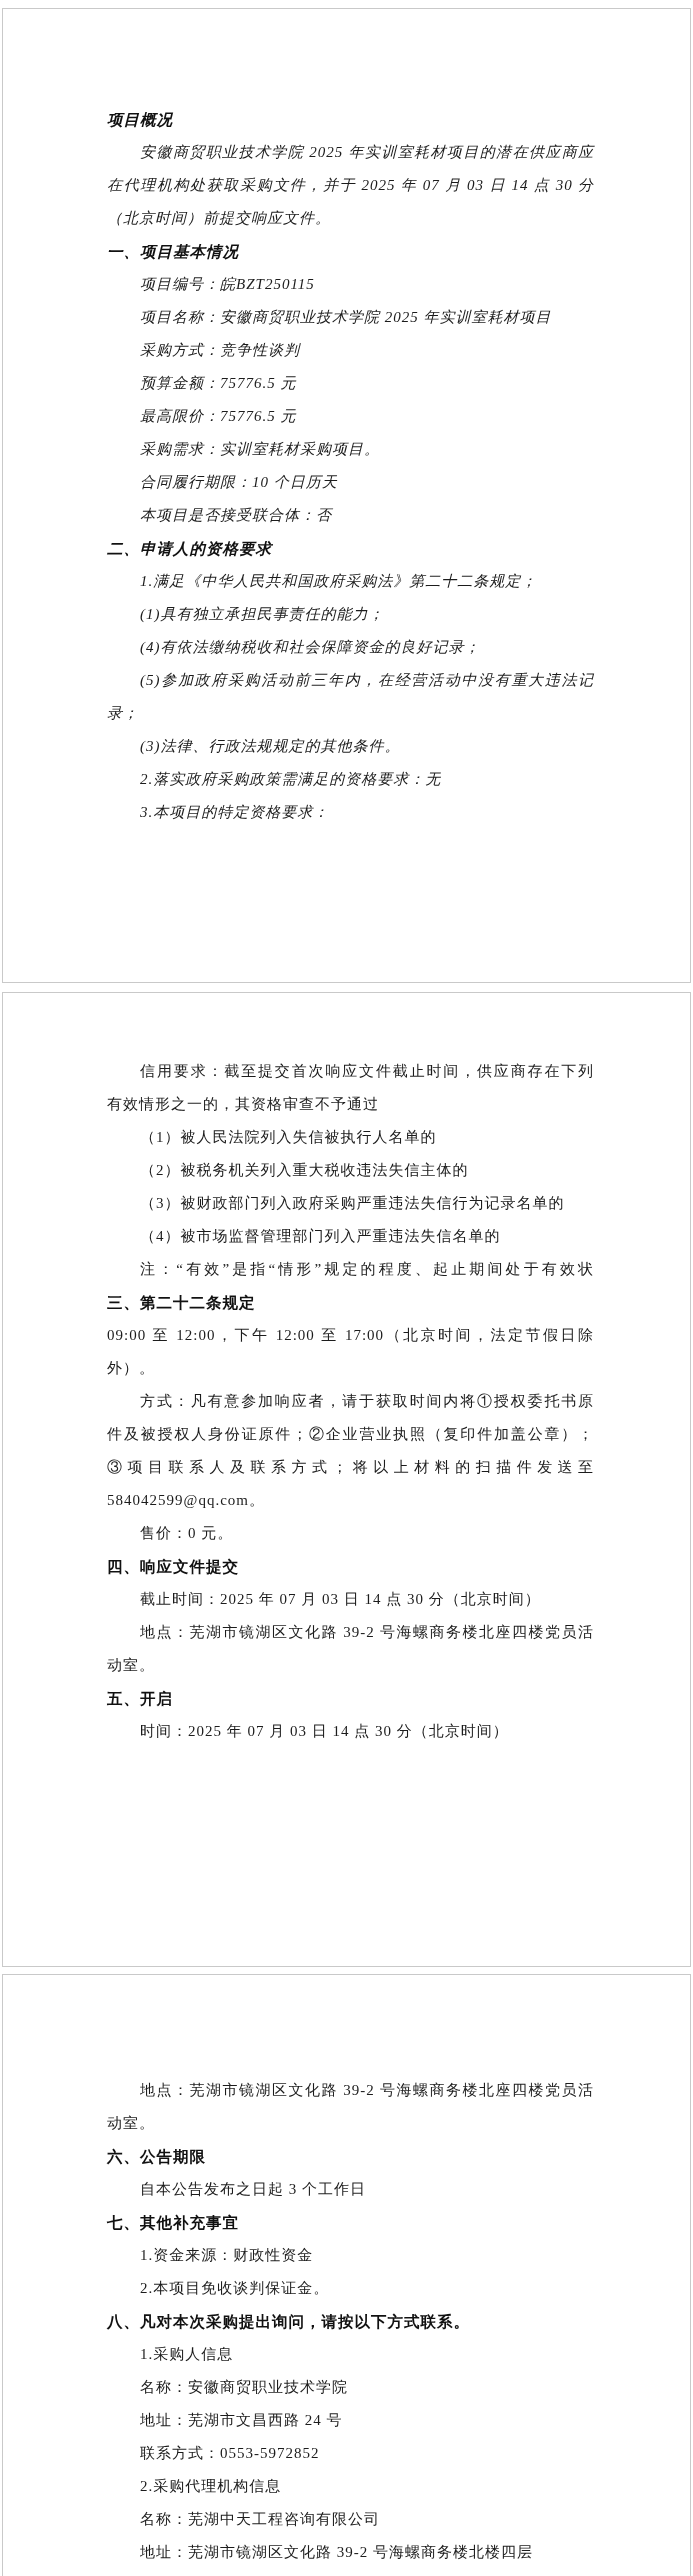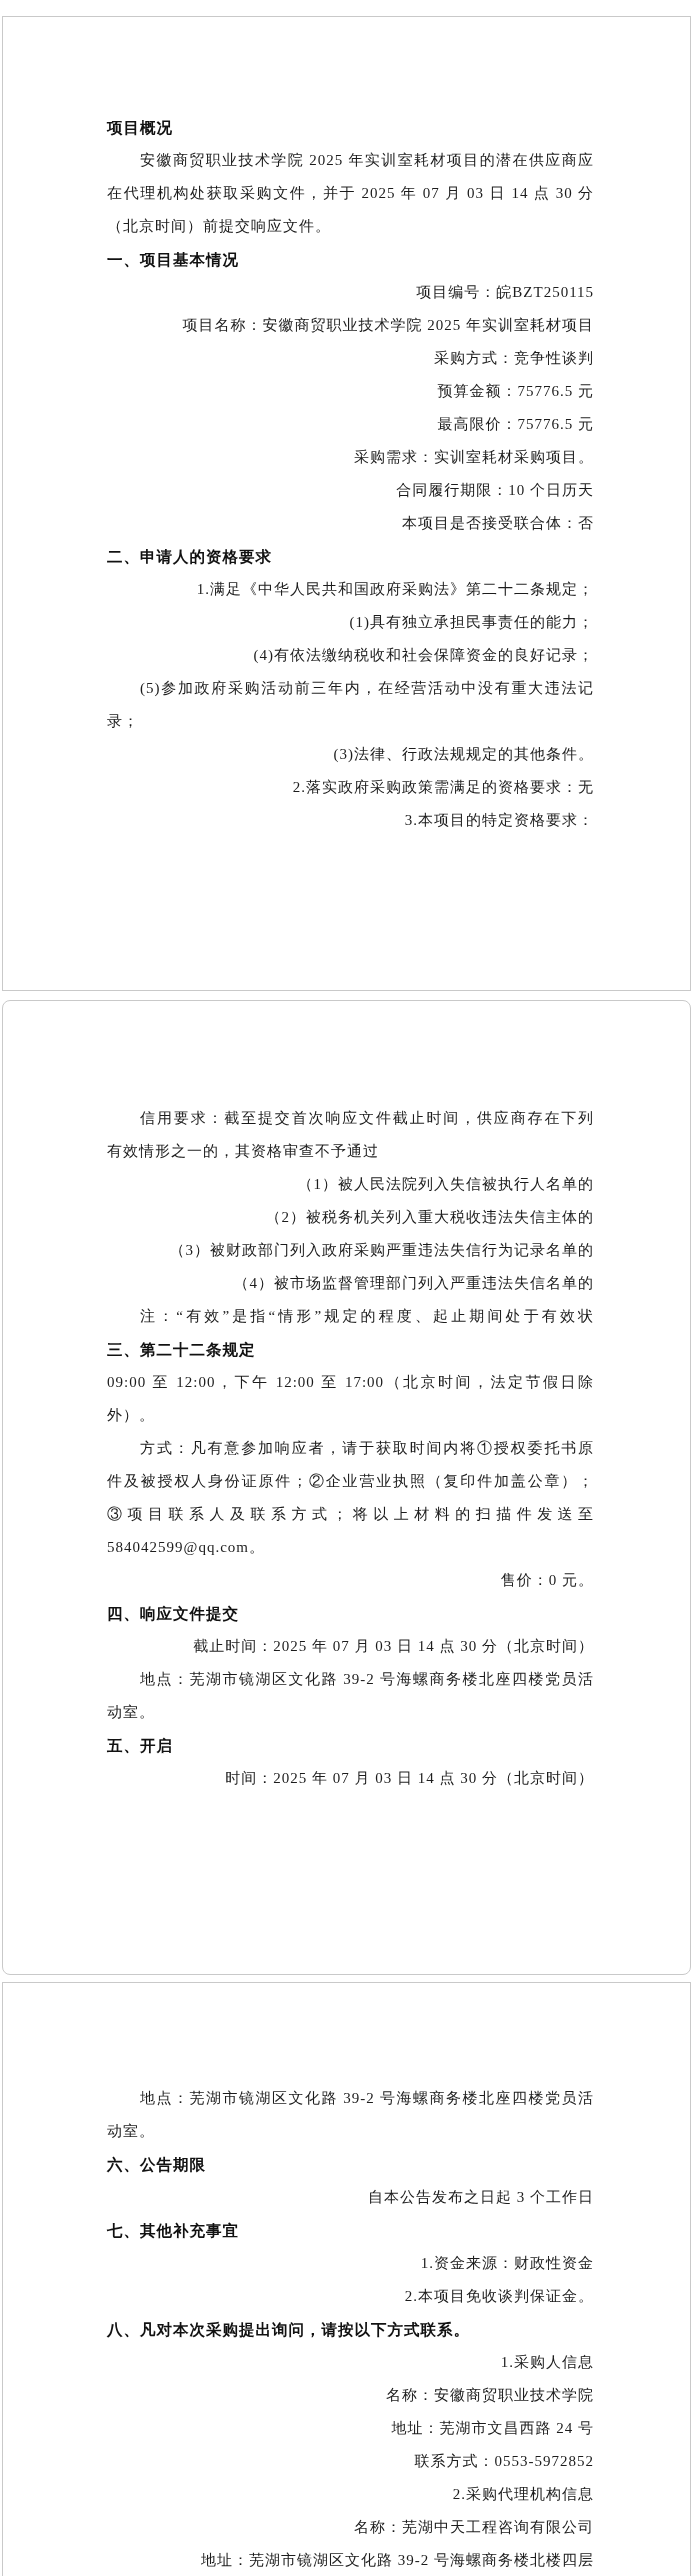--- a/index.html
+++ b/index.html
@@ -20,41 +20,41 @@
     box-sizing: border-box;
     width: 689px;
     height: 975px;
     margin-left: 2.1px;
     background: #ffffff;
     border: 0.5px solid #c9c9c9;
     padding-left: 104px;
     padding-right: 97px;
     overflow: hidden;
   }
-  .page-1 { margin-top: 16px;  padding-top: 94px; }
-  .page-2 { margin-top: 8.8px; padding-top: 101px; border-radius: 8px; }
+  .page-1 { margin-top: 8px;  padding-top: 94px; font-style: italic; }
+  .page-2 { margin-top: 8.8px; padding-top: 62px; }
   .page-3 { margin-top: 7.7px; padding-top: 99px; }
 
   .line {
     width: 487px;
     line-height: 33px;
     font-size: 15px;
     letter-spacing: 1px;
     color: #1c1c1c;
     white-space: nowrap;
     text-align: left;
   }
   .line.heading {
     font-family: "Liberation Sans", "DejaVu Sans", sans-serif;
     font-weight: 700;
     font-size: 15.5px;
     color: #111111;
     letter-spacing: 1px;
   }
-  .line.indent { text-indent: 33px; text-align: right; }
+  .line.indent { text-indent: 33px; }
   .line.full {
     text-align: justify;
     text-align-last: justify;
   }
 </style>
 </head>
 <body>
 
 <div class="doc-wrap">
   <div class="page page-1">

